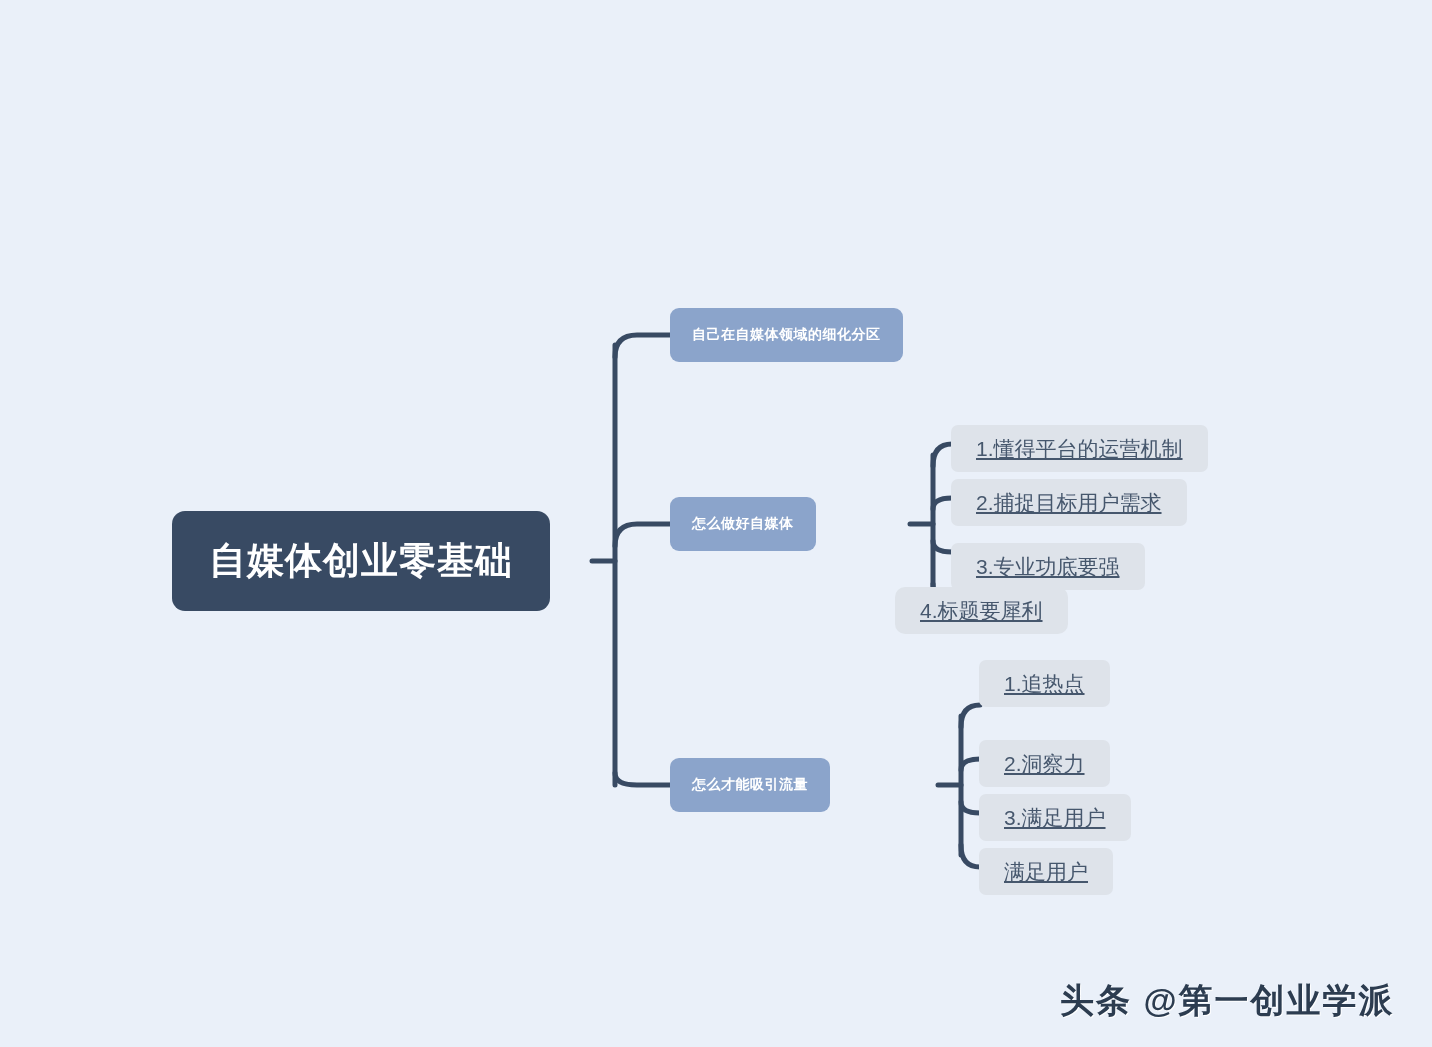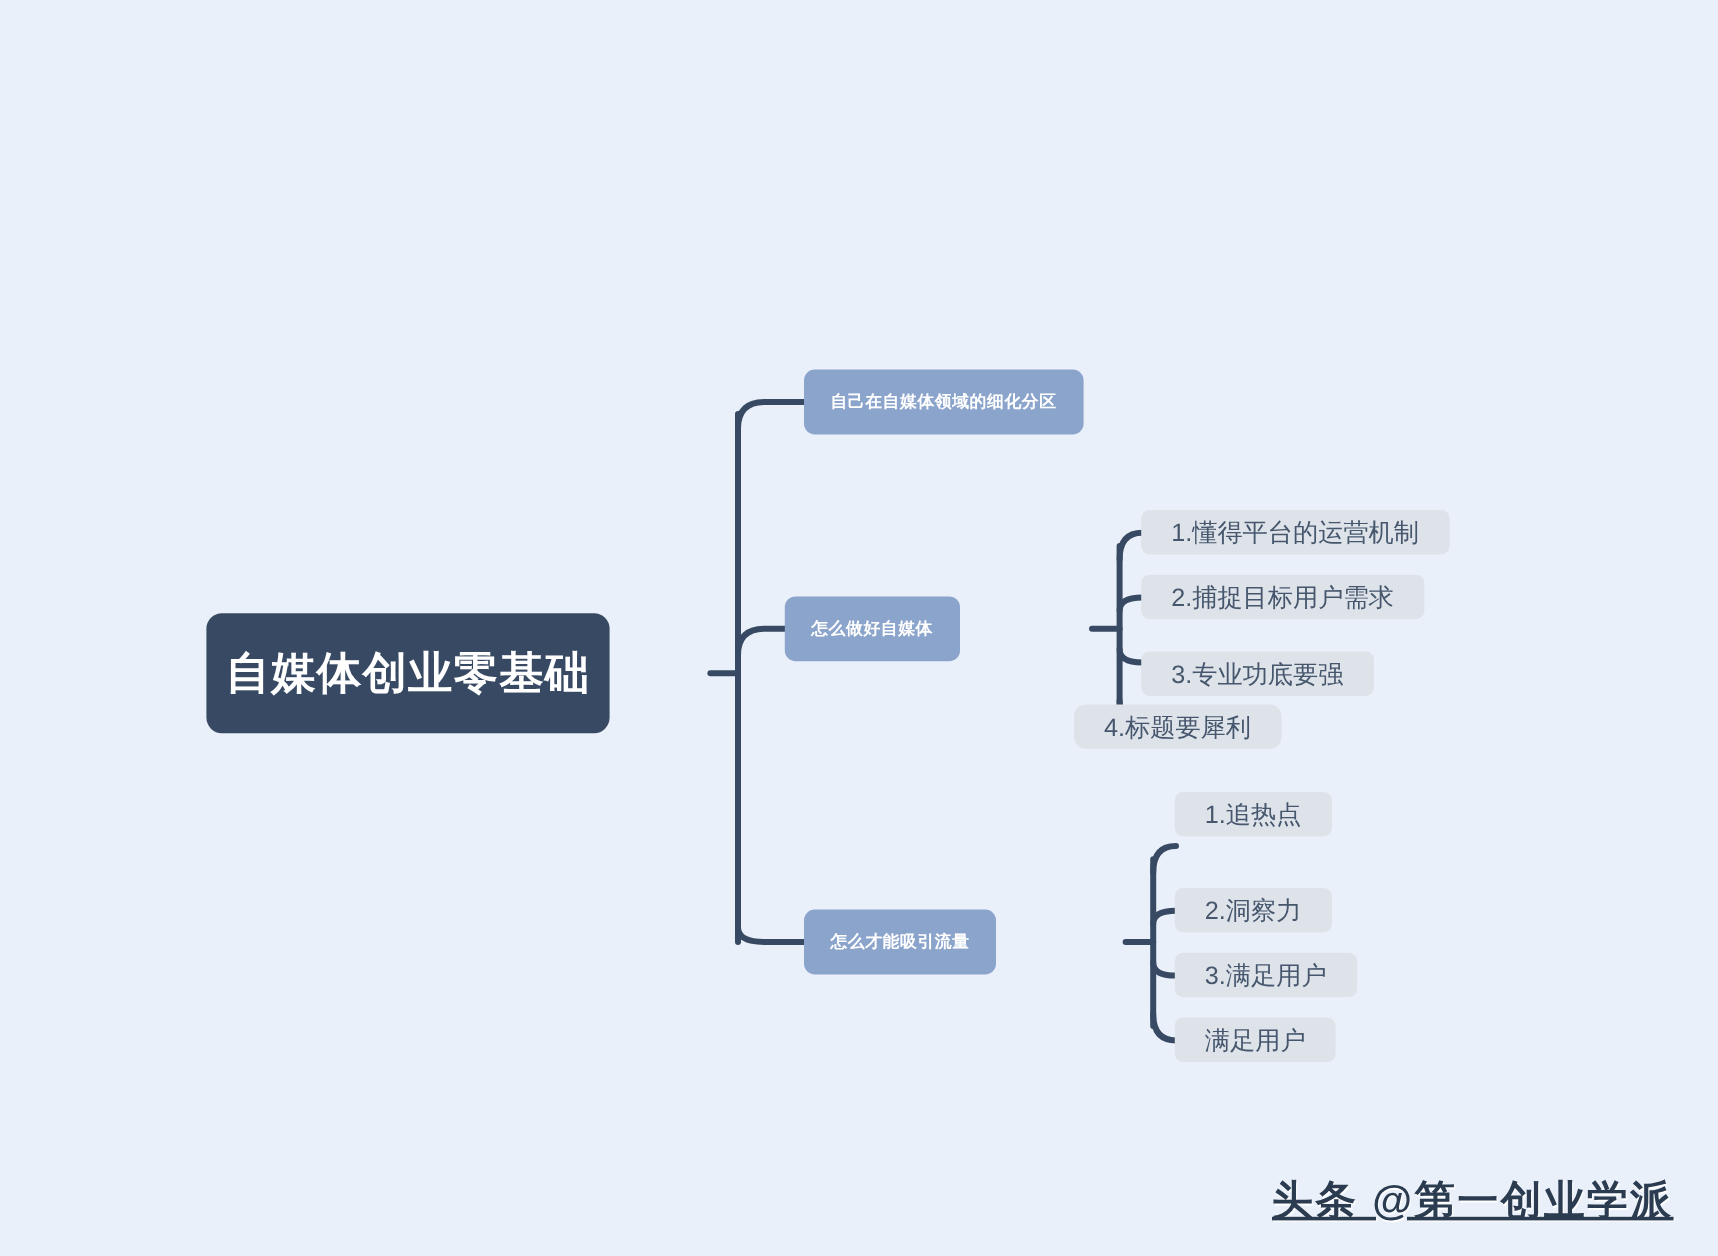--- a/index.html
+++ b/index.html
@@ -38,21 +38,21 @@
     display: flex;
     align-items: center;
     justify-content: center;
     white-space: nowrap;
   }
 
   
   .node-root {
     left: 172px;
     top: 511px;
-    width: 336px;
+    width: 378px;
     height: 100px;
     background: #384a63;
     border-radius: 13px;
     color: #ffffff;
     font-size: 37px;
     font-weight: bold;
     letter-spacing: 1px;
   }
 
   
@@ -60,33 +60,34 @@
     background: #8ba4cb;
     border-radius: 9px;
     color: #ffffff;
     font-size: 14px;
     font-weight: bold;
     height: 54px;
     padding: 0 22px;
     letter-spacing: 0.5px;
   }
   .node-branch-0 { left: 670px; top: 308px; }
-  .node-branch-1 { left: 654px; top: 497px; }
+  .node-branch-1 { left: 670px; top: 497px; }
   .node-branch-2 { left: 670px; top: 758px; }
 
   
   .node-leaf {
     background: #dee3ea;
     border-radius: 7px;
     color: #46576d;
     font-size: 21px;
     font-weight: normal;
-    height: 37px;
+    height: 47px;
     padding: 0 25px;
     justify-content: flex-start;
+    text-decoration: underline;
   }
 
   .node-leaf-a0 { left: 951px; top: 425px; }
   .node-leaf-a1 { left: 951px; top: 479px; text-align: right; }
   .node-leaf-a2 { left: 951px; top: 543px; }
   .node-leaf-a3 { left: 895px; top: 587px; border-radius: 10px; }
 
   .node-leaf-b0 { left: 979px; top: 660px; align-items: center; }
   .node-leaf-b1 { left: 979px; top: 740px; }
   .node-leaf-b2 { left: 979px; top: 794px; }
@@ -96,21 +97,20 @@
   #watermark {
     position: absolute;
     left: 1060px;
     top: 978px;
     font-size: 34px;
     font-weight: bold;
     color: #2c3c50;
     letter-spacing: 2px;
     text-shadow: 1px 1px 0 rgba(255,255,255,0.9);
     white-space: nowrap;
-    text-decoration: underline;
   }
 </style>
 </head>
 <body>
 
 <div id="mindmap-canvas">
 
   <svg id="connector-layer" viewBox="0 0 1432 1047" xmlns="http://www.w3.org/2000/svg">
     <g fill="none" stroke="#384a63" stroke-width="5" stroke-linecap="round" stroke-linejoin="round">
 

